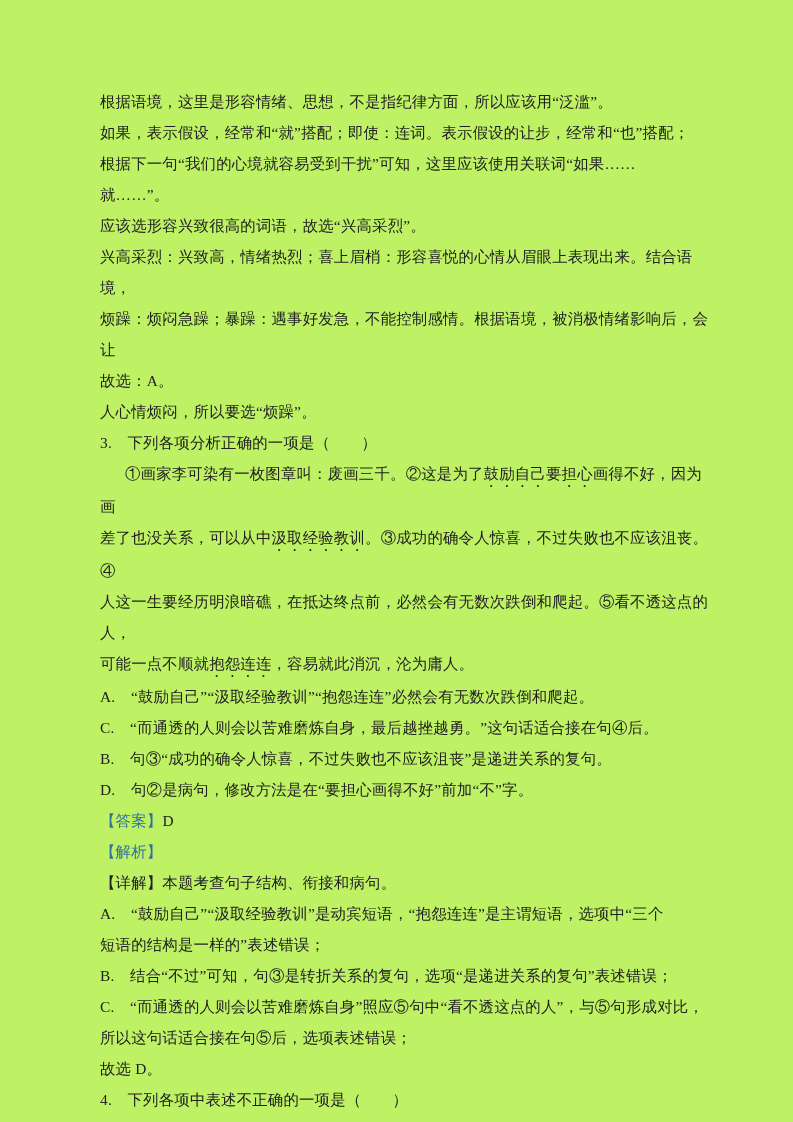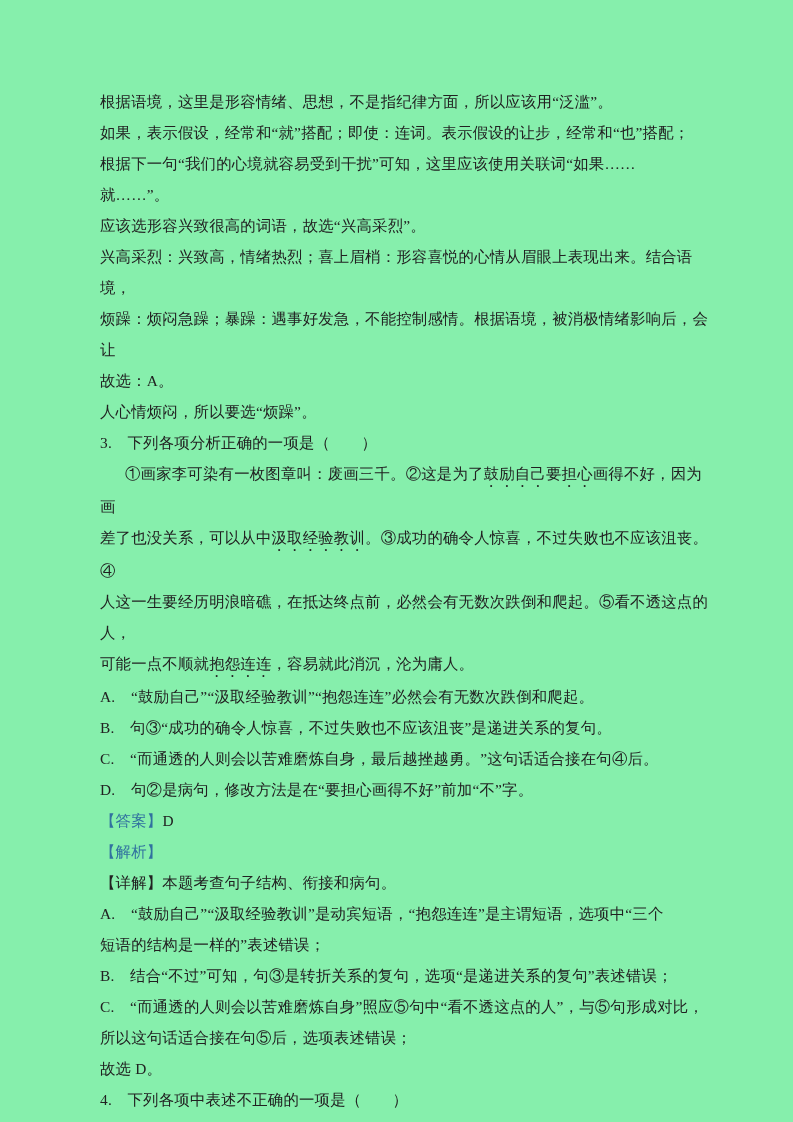--- a/index.html
+++ b/index.html
@@ -9,21 +9,21 @@
   }
   body {
     width: 793px;
     height: 1122px;
     font-family: "Liberation Serif", "DejaVu Serif", serif;
   }
   .page {
     position: relative;
     width: 793px;
     height: 1122px;
-    background: #86efac;
+    background: #bef264;
     overflow: hidden;
   }
   .content {
     position: absolute;
     left: 100px;
     top: 86px;
     width: 612px;
   }
   .line {
     margin: 0;
@@ -68,22 +68,22 @@
       <p class="line"><span>兴高采烈：兴致高，情绪热烈；喜上眉梢：形容喜悦的心情从眉眼上表现出来。结合语境，</span></p>
       <p class="line"><span>烦躁：烦闷急躁；暴躁：遇事好发急，不能控制感情。根据语境，被消极情绪影响后，会让</span></p>
       <p class="line"><span>故选：A。</span></p>
       <p class="line"><span>人心情烦闷，所以要选“烦躁”。</span></p>
       <p class="line"><span>3.　下列各项分析正确的一项是（　　）</span></p>
       <p class="line indent"><span>①画家李可染有一枚图章叫：废画三千。②这是为了</span><span class="emph">鼓励自己</span><span>要</span><span class="emph">担心</span><span>画得不好，因为画</span></p>
       <p class="line"><span>差了也没关系，可以从中</span><span class="emph">汲取经验教训</span><span>。③成功的确令人惊喜，不过失败也不应该沮丧。④</span></p>
       <p class="line"><span>人这一生要经历明浪暗礁，在抵达终点前，必然会有无数次跌倒和爬起。⑤看不透这点的人，</span></p>
       <p class="line"><span>可能一点不顺就</span><span class="emph">抱怨连连</span><span>，容易就此消沉，沦为庸人。</span></p>
       <p class="line"><span>A.　“鼓励自己”“汲取经验教训”“抱怨连连”必然会有无数次跌倒和爬起。</span></p>
+      <p class="line"><span>C.　“而通透的人则会以苦难磨炼自身，最后越挫越勇。”这句话适合接在句④后。</span></p>
       <p class="line"><span>B.　句③“成功的确令人惊喜，不过失败也不应该沮丧”是递进关系的复句。</span></p>
-      <p class="line"><span>C.　“而通透的人则会以苦难磨炼自身，最后越挫越勇。”这句话适合接在句④后。</span></p>
       <p class="line"><span>D.　句②是病句，修改方法是在“要担心画得不好”前加“不”字。</span></p>
       <p class="line"><span class="blue-label">【答案】</span><span>D</span></p>
       <p class="line"><span class="blue-label">【解析】</span></p>
       <p class="line"><span>【详解】本题考查句子结构、衔接和病句。</span></p>
       <p class="line"><span>A.　“鼓励自己”“汲取经验教训”是动宾短语，“抱怨连连”是主谓短语，选项中“三个</span></p>
       <p class="line"><span>短语的结构是一样的”表述错误；</span></p>
       <p class="line"><span>B.　结合“不过”可知，句③是转折关系的复句，选项“是递进关系的复句”表述错误；</span></p>
       <p class="line"><span>C.　“而通透的人则会以苦难磨炼自身”照应⑤句中“看不透这点的人”，与⑤句形成对比，</span></p>
       <p class="line"><span>所以这句话适合接在句⑤后，选项表述错误；</span></p>
       <p class="line"><span>故选 D。</span></p>

